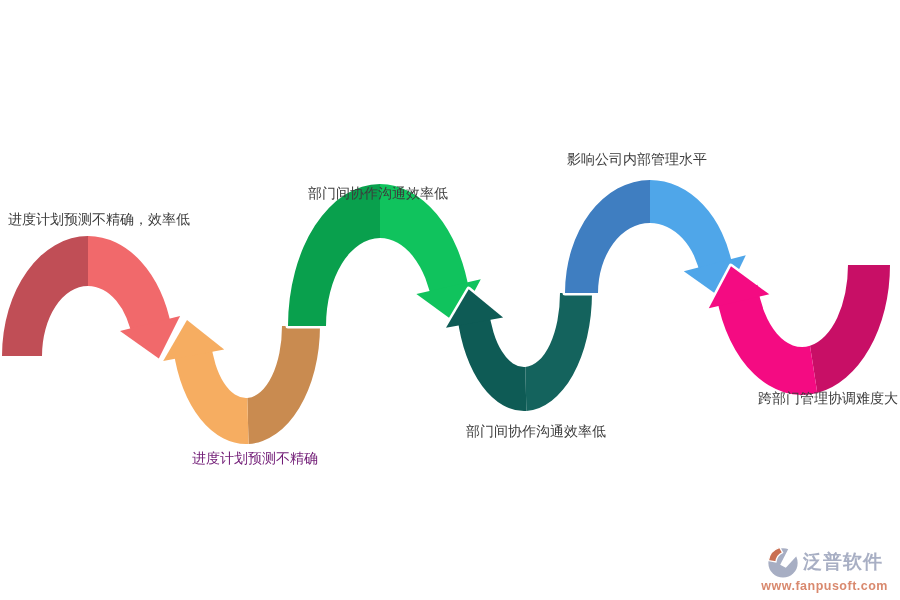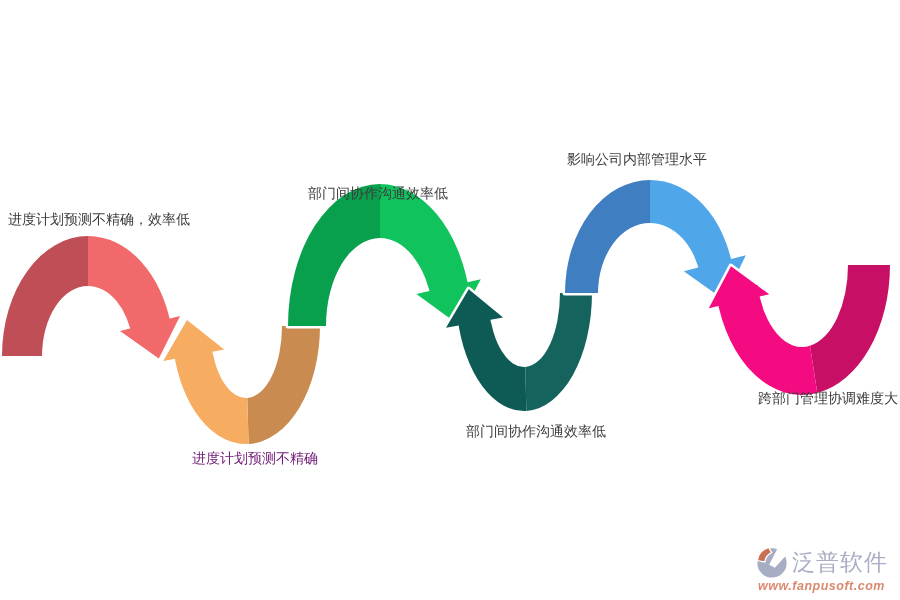--- a/index.html
+++ b/index.html
@@ -11,22 +11,22 @@
   .stage svg.wave{position:absolute;left:0;top:0;}
   .arc-label{
     position:absolute;font-size:14px;line-height:1.2;color:#3c3c3c;
     white-space:nowrap;letter-spacing:0px;
   }
   .brand{
     position:absolute;right:12px;bottom:7px;display:flex;flex-direction:column;
     align-items:center;user-select:none;
   }
   .brand-row{display:flex;align-items:center;gap:3px;}
-  .brand-name{font-size:23px;font-weight:normal;letter-spacing:1px;}
-  .brand-url{font-size:12.5px;font-weight:bold;letter-spacing:0.5px;margin-top:0px;font-style:italic;}
+  .brand-name{font-size:19px;font-weight:bold;letter-spacing:1px;}
+  .brand-url{font-size:12.5px;font-weight:bold;letter-spacing:0.5px;margin-top:0px;}
 </style>
 </head>
 <body>
 
 <div class="stage">
 
   <svg class="wave" id="wave-svg" width="900" height="600" viewBox="0 0 900 600">
       <g>
         <path d="M2.0 356.0 A86 120 0 0 1 171.4 327.0 L132.6 339.1 A46 70 0 0 0 42.0 356.0 Z M158.8 358.4 L120.0 331.1 L180.1 315.9 Z" fill="#ffffff" stroke="#ffffff" stroke-width="5" stroke-linejoin="round"></path>
         <path d="M2.0 356.0 A86 120 0 0 1 88.0 236.0 L88.0 286.0 A46 70 0 0 0 42.0 356.0 Z" fill="#c04e56"></path>

